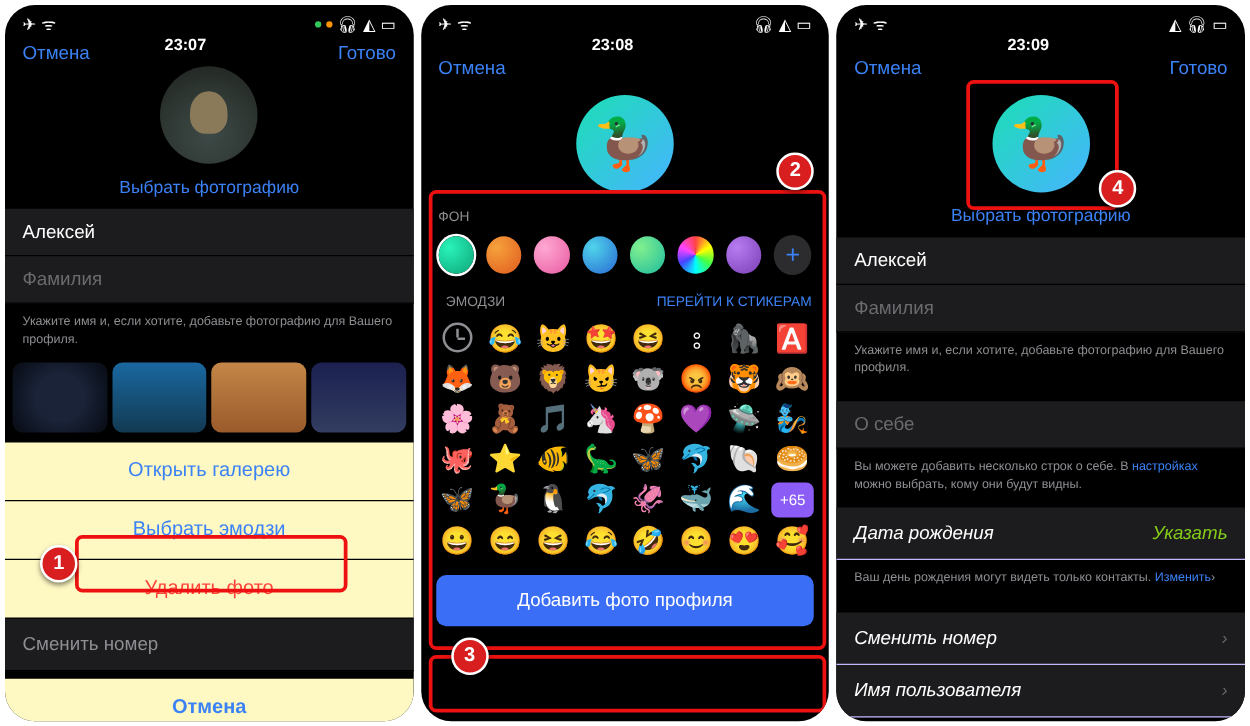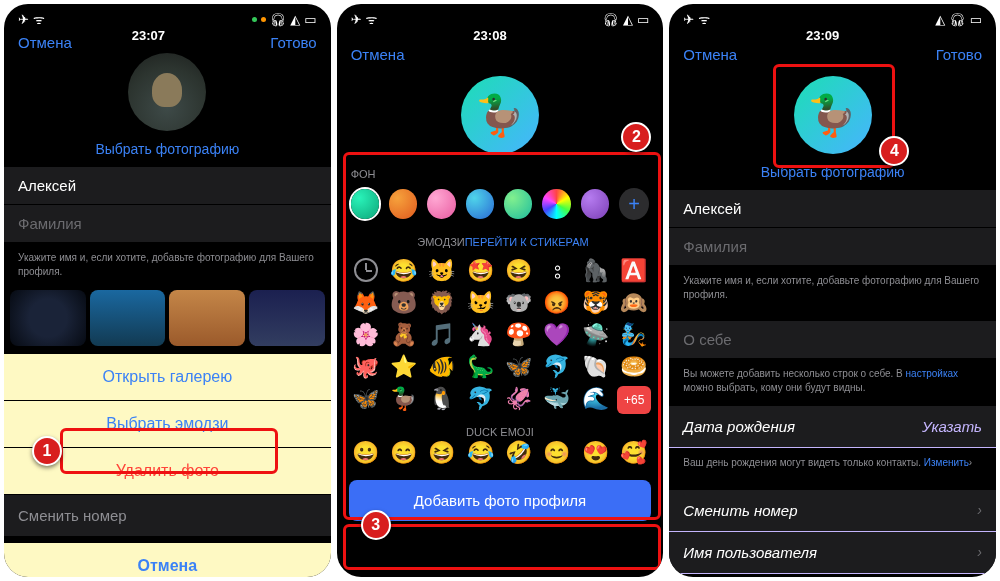--- a/index.html
+++ b/index.html
@@ -79,61 +79,61 @@
   .row-muted {
     background: #1c1c1e; color: #8e8e93; font-size: 15px;
     padding: 12px 14px; border-bottom: 1px solid #000;
   }
   
   .section-label {
     font-size: 11px; color: #8e8e93; padding: 8px 14px 6px;
     text-transform: uppercase;
   }
   .link-right { color: #3b82f6; font-size: 11px; text-transform: uppercase; }
-  .row-label-flex{display:flex;justify-content:center;align-items:center;padding-left:20px;}
+  .row-label-flex{display:flex;justify-content:space-between;align-items:center;padding-left:20px;}
   .bg-swatches {
     display: flex; gap: 10px; padding: 2px 14px 8px; align-items: center;
   }
   .sw { width: 30px; height: 30px; border-radius: 50%; cursor: pointer; }
   .sw.sel { box-shadow: 0 0 0 2px #fff; }
   .sw1{background:radial-gradient(circle at 30% 30%,#29f3b9,#0da579);}
   .sw2{background:radial-gradient(circle at 30% 30%,#f6a23c,#e05a1e);}
   .sw3{background:radial-gradient(circle at 30% 30%,#ffa8d3,#e85aa0);}
   .sw4{background:radial-gradient(circle at 30% 30%,#4fd4ea,#2969d4);}
   .sw5{background:radial-gradient(circle at 30% 30%,#82f08e,#1dbc9e);}
   .sw6{background:conic-gradient(#f44,#ff0,#4f4,#0ff,#44f,#f4f,#f44);}
   .sw7{background:radial-gradient(circle at 30% 30%,#b67cf0,#7b3fb6);}
   .sw-add{width:32px;height:32px;border-radius:50%;background:#2c2c2e;display:flex;align-items:center;justify-content:center;color:#3b82f6;font-size:20px;cursor:pointer;}
   .emoji-grid {
     display: grid; grid-template-columns: repeat(8,1fr);
     gap: 6px 4px; padding: 4px 12px 6px; font-size: 22px;
     text-align: center;
   }
   .emoji-grid .more {
-    font-size: 12px; background: #ef4444; border-radius: 6px;
+    font-size: 12px; background: #8b5cf6; border-radius: 6px;
     display: flex; align-items: center; justify-content: center;
     color: #fff; height: 28px;
   }
   .emoji-cat {
     font-size: 11px; color: #8e8e93; text-align: center;
     padding: 6px 0 2px;
   }
   .primary-btn {
     background: #3b6ef6; color: #fff; font-size: 15px; font-weight: 500;
     text-align: center; padding: 12px 0; margin: 8px 12px;
     border-radius: 8px; cursor: pointer;
   }
   
   .link-row {
     background: #1c1c1e; padding: 12px 14px; display: flex;
     justify-content: space-between; align-items: center;
     border-bottom: 1px solid #c4b5fd; font-size: 15px; cursor: pointer; font-style: italic;
   }
   .chev { color: #6b6b6f; font-size: 14px; }
-  .set-link { color: #c4b5fd; margin-left: 36px; }
+  .set-link { color: #84cc16; margin-left: 36px; }
   
   .callout { position: absolute; border: 3px solid #e11; border-radius: 6px; pointer-events:none;}
   .badge {
     position: absolute; width: 30px; height: 30px; border-radius: 50%;
     background: #d81e1e; border: 2px solid #fff;
     display: flex; align-items: center; justify-content: center;
     font-size: 16px; font-weight: 700; color: #fff;
     box-shadow: 0 2px 4px rgba(0,0,0,.5);
     z-index: 5;
   }
@@ -269,21 +269,20 @@
     <span>🦋</span>
     <span>🦆</span>
     <span>🐧</span>
     <span>🐬</span>
     <span>🦑</span>
     <span>🐳</span>
     <span>🌊</span>
     <span class="more">+65</span>
   </div>
 
-  <div class="emoji-cat">DUCK EMOJI</div>
   <div class="emoji-grid" style="padding-top:0;">
     <span>😀</span>
     <span>😄</span>
     <span>😆</span>
     <span>😂</span>
     <span>🤣</span>
     <span>😊</span>
     <span>😍</span>
     <span>🥰</span>
   </div>

